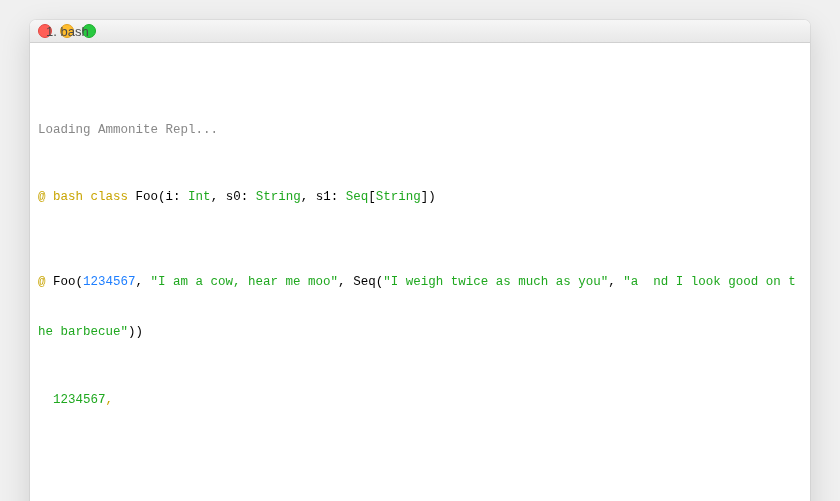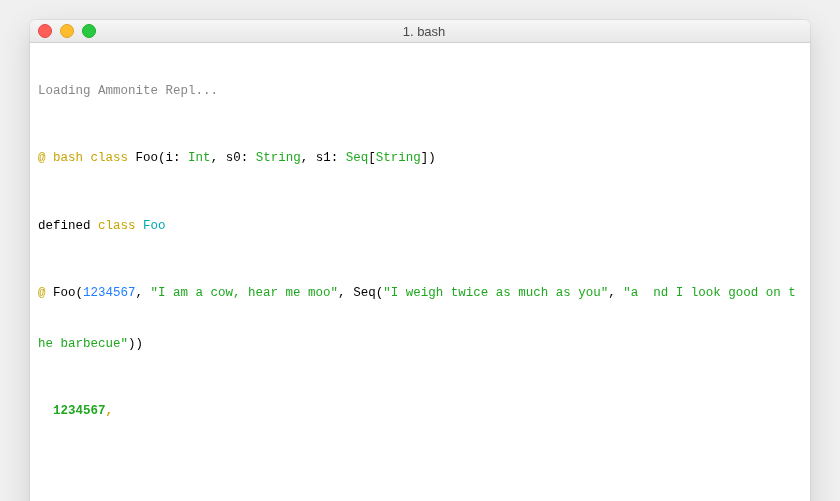--- a/index.html
+++ b/index.html
@@ -32,37 +32,37 @@
   .light {
     width: 12px;
     height: 12px;
     border-radius: 50%;
   }
   .red { background: #ff5f57; border: 0.5px solid #e24640; }
   .yellow { background: #ffbd2e; border: 0.5px solid #e1a120; }
   .green { background: #28c940; border: 0.5px solid #1dad2c; }
   .title-text {
     position: absolute;
-    left: 8px; right: 0;
-    text-align: center;
+    left: 16px; right: 0;
+    text-align: left;
     font-size: 13px;
     color: #4a4a4a;
   }
   .terminal {
     padding: 6px 8px 8px 8px;
     font-family: Menlo, Monaco, "Courier New", monospace;
     font-size: 12.5px;
     line-height: 1.35;
     color: #000000;
     white-space: pre-wrap;
     word-break: break-all;
   }
   .line { display: block; }
-  .indent1 { padding-left: 2ch; font-weight: bold; }
-  .c-gray { color: #888888; }
+  .indent1 { padding-left: 2ch; }
+  .c-gray { color: #888888; margin-top: 39px; }
   .c-green { color: #1fa81f; margin-top: 16px; }
   .c-cyan { color: #00aab0; }
   .c-blue { color: #1f7fff; }
   .c-yellow { color: #c8a400; }
 </style>
 </head>
 <body>
 
 <div class="window">
   <div class="title-bar">
@@ -72,21 +72,20 @@
       <div class="light green"></div>
     </div>
     <div class="title-text">1. bash</div>
   </div>
 
   <div class="terminal">
     <span class="line c-gray">Loading Ammonite Repl...</span>
 
     <span class="line"><span class="c-yellow">@ </span><span class="c-yellow">bash</span> <span class="c-yellow">class</span> <span>Foo</span><span>(i: </span><span class="c-green">Int</span><span>, s0: </span><span class="c-green">String</span><span>, s1: </span><span class="c-green">Seq</span><span>[</span><span class="c-green">String</span><span>]</span><span>)</span></span>
 
-    <span class="line"><span>defined </span><span class="c-yellow">class</span> <span class="c-cyan">Foo</span></span>
 
     <span class="line"><span class="c-yellow">@ </span><span>Foo</span><span>(</span><span class="c-blue">1234567</span><span>, </span><span class="c-green">"I am a cow, hear me moo"</span><span>, </span><span>Seq</span><span>(</span><span class="c-green">"I weigh twice as much as you"</span><span>, </span><span class="c-green">"a  nd I look good on t</span></span>
     <span class="line"><span class="c-green">he barbecue"</span><span>)</span><span>)</span></span>
 
     <span class="line indent1"><span class="c-green">1234567</span><span class="c-yellow">,</span></span>
     
     
     
 
     

